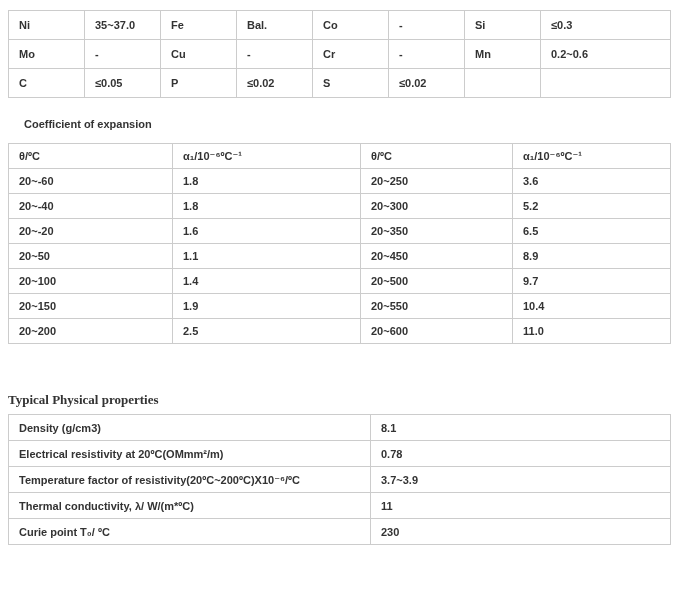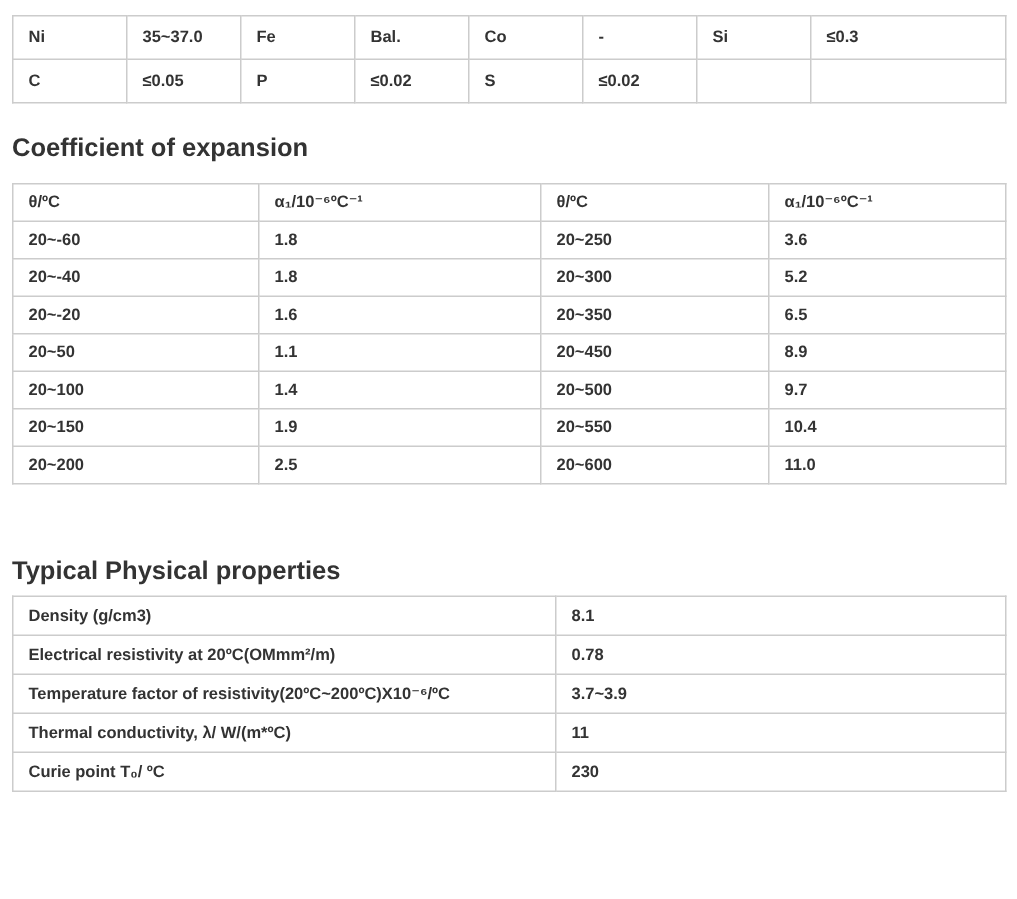--- a/index.html
+++ b/index.html
@@ -29,27 +29,28 @@
     padding: 6px 10px;
     line-height: 14px;
     overflow: hidden;
     white-space: nowrap;
   }
   .comp-table td { height: 29px; }
   .exp-table td { height: 25px; padding: 5px 10px; }
   .phys-table td { height: 26px; padding: 5px 10px; }
   .section-heading {
     color: #333333;
-    font-size: 17px;
+    font-size: 11px;
     font-weight: bold;
-    margin: 20px 0 13px 0;
+    margin: 20px 0 13px 16px;
   }
   .section-heading.large {
-    font-size: 17px;
+    font-size: 13px;
     margin: 48px 0 6px 0;
+    font-family: Liberation Serif, serif;
   }
 </style>
 </head>
 <body>
 
 <div class="page">
 
   <table class="comp-table">
     <colgroup>
       <col style="width:76px">
@@ -64,20 +65,30 @@
     <tbody>
       <tr>
         <td>Ni</td>
         <td>35~37.0</td>
         <td>Fe</td>
         <td>Bal.</td>
         <td>Co</td>
         <td>-</td>
         <td>Si</td>
         <td>≤0.3</td>
+      </tr>
+      <tr>
+        <td>Mo</td>
+        <td>-</td>
+        <td>Cu</td>
+        <td>-</td>
+        <td>Cr</td>
+        <td>-</td>
+        <td>Mn</td>
+        <td>0.2~0.6</td>
       </tr>
       <tr>
         <td>C</td>
         <td>≤0.05</td>
         <td>P</td>
         <td>≤0.02</td>
         <td>S</td>
         <td>≤0.02</td>
         <td></td>
         <td></td>

